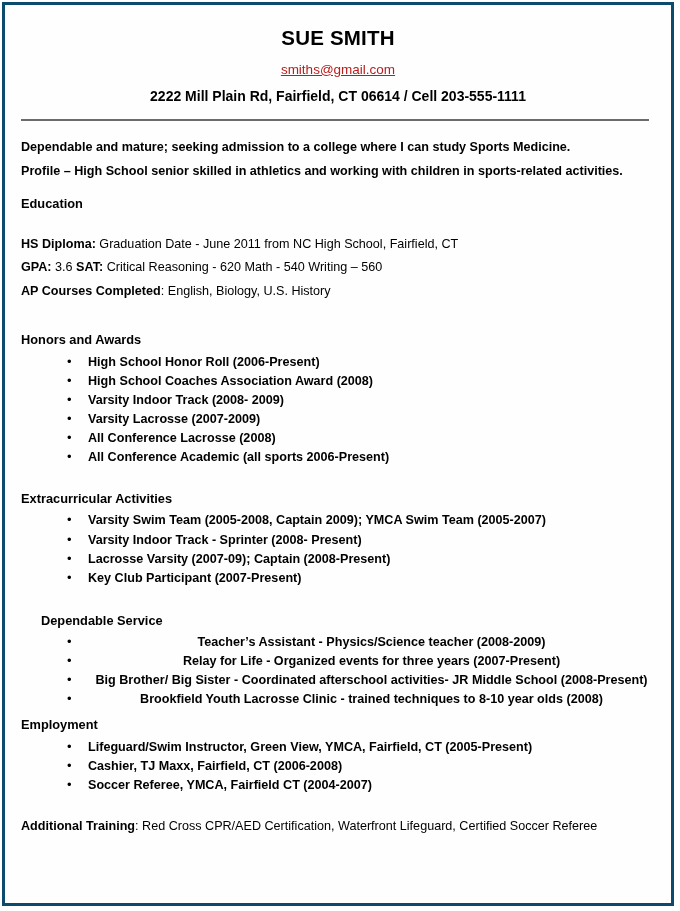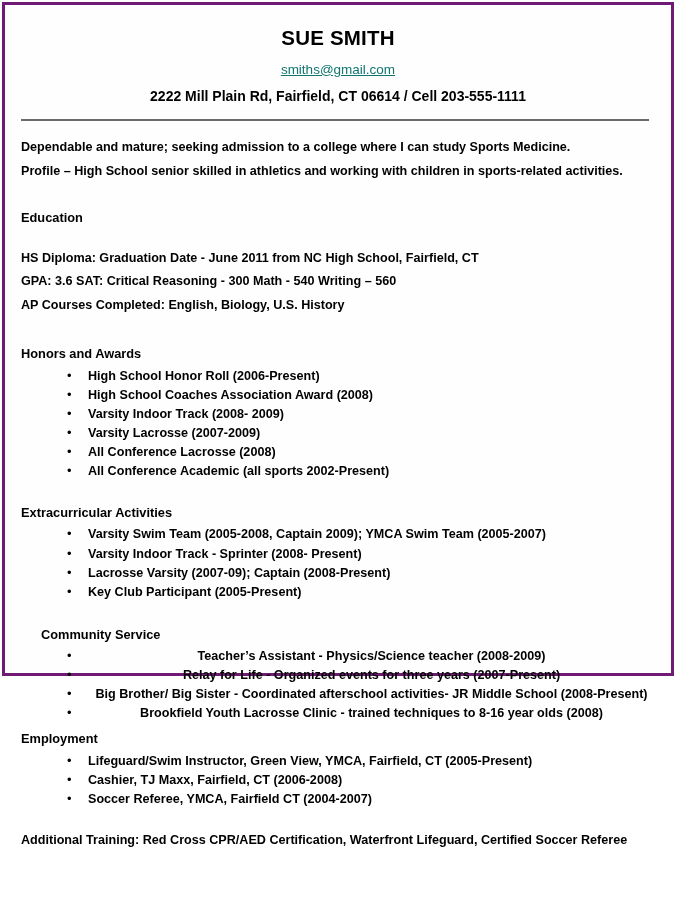--- a/index.html
+++ b/index.html
@@ -14,23 +14,23 @@
     color: #000000;
     overflow: hidden;
   }
 
   
   #page {
     position: absolute;
     left: 2px;
     top: 2px;
     width: 672px;
-    height: 674px;
+    height: 904px;
     box-sizing: border-box;
-    border: 3px solid #701a75;
+    border: 3px solid #0c4a6e;
     background: #FFFFFF;
   }
 
   #sheet {
     position: absolute;
     left: 0;
     top: 0;
     right: 0;
     bottom: 0;
     background: #FEFEFE;
@@ -47,21 +47,21 @@
     letter-spacing: 0.2px;
     margin-top: 22px;
     line-height: 1.1;
   }
   .email-line {
     margin-top: 12px;
     font-size: 13.5px;
     line-height: 1.2;
   }
   .email {
-    color: #0f766e;
+    color: #b91c1c;
     text-decoration: underline;
   }
   .addr {
     margin-top: 10px;
     font-size: 14px;
     font-weight: bold;
     line-height: 1.2;
   }
 
   .rule {
@@ -83,37 +83,37 @@
   #profile-block {
     margin-top: 14px;
   }
 
   .section-head {
     font-size: 12.8px;
     font-weight: bold;
     margin: 0;
     line-height: 1.3;
   }
-  .sec-education { margin-top: 27px; }
+  .sec-education { margin-top: 13px; }
   .sec-honors    { margin-top: 29px; }
   .sec-extra     { margin-top: 24px; }
   .sec-community { margin-top: 25px; padding-left: 20px; }
   .sec-employ    { margin-top: 8px; }
 
   .detail-list {
     margin-top: 20px;
   }
   .detail-line {
     font-size: 12.6px;
     line-height: 1.87;
     margin: 0;
     white-space: nowrap;
   }
   .lbl { font-weight: bold; }
-  .val { font-weight: bold; }
+  .val { font-weight: normal; }
 
   
   ul.bullets {
     list-style: none;
     margin: 4px 0 0 0;
     padding: 0;
   }
   ul.bullets li {
     position: relative;
     font-size: 12.6px;
@@ -165,57 +165,57 @@
       <p class="para">Profile – High School senior skilled in athletics and working with children in sports-related activities.</p>
     </div>
 
     <div class="block">
       <p class="section-head sec-education">Education</p>
       <div class="detail-list">
         <p class="detail-line">
           <span class="lbl">HS Diploma:</span><span class="val">  Graduation Date - June 2011 from NC High School, Fairfield, CT</span>
         </p>
         <p class="detail-line">
-          <span class="lbl">GPA:</span><span class="val">  3.6   </span><span class="lbl">SAT:</span><span class="val"> Critical Reasoning - 300 Math - 540 Writing – 560</span>
+          <span class="lbl">GPA:</span><span class="val">  3.6   </span><span class="lbl">SAT:</span><span class="val"> Critical Reasoning - 620 Math - 540 Writing – 560</span>
         </p>
         <p class="detail-line">
           <span class="lbl">AP Courses Completed</span><span class="val">: English, Biology, U.S. History</span>
         </p>
       </div>
     </div>
 
     <div class="block">
       <p class="section-head sec-honors">Honors and Awards</p>
       <ul class="bullets honors-list">
         <li><span class="btext">High School Honor Roll (2006-Present)</span></li>
         <li><span class="btext">High School Coaches Association Award (2008)</span></li>
         <li><span class="btext">Varsity Indoor Track (2008- 2009)</span></li>
         <li><span class="btext">Varsity Lacrosse (2007-2009)</span></li>
         <li><span class="btext">All Conference Lacrosse (2008)</span></li>
-        <li><span class="btext">All Conference Academic (all sports 2002-Present)</span></li>
+        <li><span class="btext">All Conference Academic (all sports 2006-Present)</span></li>
       </ul>
     </div>
 
     <div class="block">
       <p class="section-head sec-extra">Extracurricular Activities</p>
       <ul class="bullets extra-list">
         <li><span class="btext">Varsity Swim Team (2005-2008, Captain 2009); YMCA Swim Team (2005-2007)</span></li>
         <li><span class="btext">Varsity Indoor Track - Sprinter (2008- Present)</span></li>
         <li><span class="btext">Lacrosse Varsity (2007-09); Captain (2008-Present)</span></li>
-        <li><span class="btext">Key Club Participant (2005-Present)</span></li>
-      </ul>
-    </div>
-
-    <div class="block">
-      <p class="section-head sec-community">Community Service</p>
+        <li><span class="btext">Key Club Participant (2007-Present)</span></li>
+      </ul>
+    </div>
+
+    <div class="block">
+      <p class="section-head sec-community">Dependable Service</p>
       <ul class="bullets community-list">
         <li><span class="btext">Teacher’s Assistant - Physics/Science teacher (2008-2009)</span></li>
         <li><span class="btext">Relay for Life - Organized events for three years (2007-Present)</span></li>
         <li><span class="btext">Big Brother/ Big Sister - Coordinated afterschool activities- JR Middle School (2008-Present)</span></li>
-        <li><span class="btext">Brookfield Youth Lacrosse Clinic - trained techniques to 8-16 year olds (2008)</span></li>
+        <li><span class="btext">Brookfield Youth Lacrosse Clinic - trained techniques to 8-10 year olds (2008)</span></li>
       </ul>
     </div>
 
     <div class="block">
       <p class="section-head sec-employ">Employment</p>
       <ul class="bullets employ-list">
         <li><span class="btext">Lifeguard/Swim Instructor, Green View, YMCA, Fairfield, CT (2005-Present)</span></li>
         <li><span class="btext">Cashier, TJ Maxx, Fairfield, CT (2006-2008)</span></li>
         <li><span class="btext">Soccer Referee, YMCA, Fairfield CT (2004-2007)</span></li>
       </ul>

